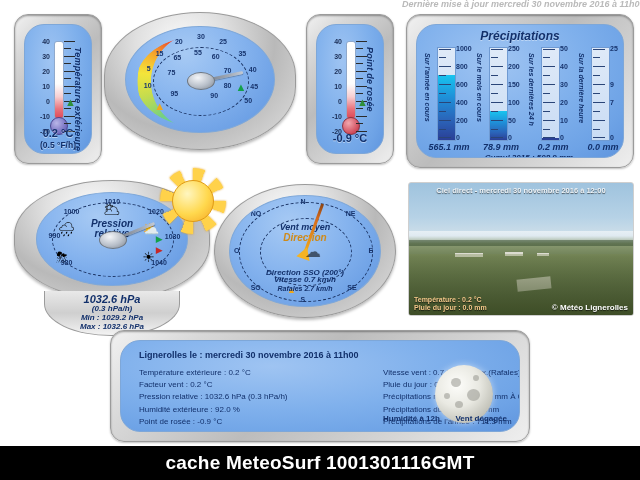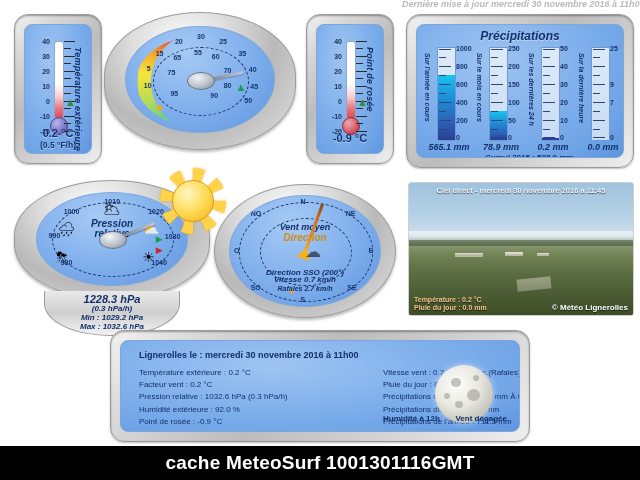--- a/index.html
+++ b/index.html
@@ -24,21 +24,21 @@
     position:absolute;
     background:
       linear-gradient(135deg,#f2f2f2 0%,#d8d8d8 18%,#bcbcbc 45%,#d2d2d2 70%,#efefef 100%);
     border:1px solid #9b9b9b;
     box-shadow:0 1px 2px rgba(0,0,0,.35) inset, 0 1px 2px rgba(0,0,0,.25);
   }
   .frame.rounded{border-radius:14px;}
   .face{
     position:absolute;left:9px;top:9px;right:9px;bottom:9px;
     background:radial-gradient(ellipse at 38% 28%,#9fc4f2 0%,#7fb0ec 48%,#6ea3e6 78%,#5f95de 100%);
-    border:1px solid #7ea7d8;border-radius:8px;
+    border:1px solid #7ea7d8;border-radius:20px;
     overflow:hidden;
   }
 
   
   .therm-tube{
     position:absolute;left:50%;margin-left:-4px;top:16px;bottom:34px;width:8px;
     background:linear-gradient(to bottom,#ffffff 0%,#fdfdfd 55%,#f7cfd2 72%,#e8737c 88%,#dd4a58 100%);
     border:1px solid #8fa9cc;border-radius:3px;
   }
   .therm-bulb{
@@ -446,21 +446,21 @@
       <div class="wicon" style="left:14%;top:32%;font-size:14px;">🌧</div>
       <div class="wicon" style="left:13%;top:62%;font-size:14px;">⛈</div>
       <div class="wicon" style="left:70%;top:32%;font-size:14px;">⛅</div>
       <div class="wicon" style="left:70%;top:62%;font-size:14px;">☀</div>
       <div class="dial-needle" style="left:50%;top:50%;width:46px;transform:rotate(-22deg);"></div>
       <div class="hub" style="left:50%;top:50%;margin-left:-13px;margin-top:-8px;"></div>
       <div class="wicon" style="left:79%;top:46%;color:#13a04a;font-size:9px;">▶</div>
       <div class="wicon" style="left:79%;top:58%;color:#c62828;font-size:9px;">▶</div>
     </div>
     <div class="dial-skirt" style="bottom:-36px;width:134px;height:44px;border-radius:0 0 67px 67px / 0 0 32px 32px;">
-      <div class="gauge-title" style="top:2px;font-size:11px;">1228.3 hPa</div>
+      <div class="gauge-title" style="top:2px;font-size:11px;">1032.6 hPa</div>
       <div class="gauge-title" style="top:14px;font-size:8px;">(0.3 hPa/h)</div>
       <div class="gauge-title" style="top:23px;font-size:8px;">Min : 1029.2 hPa</div>
       <div class="gauge-title" style="top:32px;font-size:8px;">Max : 1032.6 hPa</div>
     </div>
   </div>
 
   <div class="dial-wrap" style="left:214px;top:184px;width:182px;height:134px;">
     <div class="dial-body" style="border-radius:50%;"></div>
     <div class="dial-face" style="left:8%;top:8%;right:8%;bottom:8%;">
       <div style="position:absolute;left:6%;top:6%;width:88%;height:88%;border:1px dashed #1c3566;border-radius:50%;"></div>
@@ -496,21 +496,21 @@
   </div>
 
   <div class="cam" style="left:408px;top:182px;width:224px;height:132px;">
     <div class="sky-haze"></div>
     <div class="treeline"></div>
     <div class="bldg" style="left:46px;top:53%;width:28px;height:4px;"></div>
     <div class="bldg" style="left:96px;top:52%;width:18px;height:4px;"></div>
     <div class="bldg" style="left:128px;top:53%;width:12px;height:3px;"></div>
     <div class="bldg" style="left:108px;top:72%;width:34px;height:12px;transform:rotate(-6deg);"></div>
     <div class="grass"></div>
-    <div class="cam-cap">Ciel direct - mercredi 30 novembre 2016 à 11:45</div>
+    <div class="cam-cap">Ciel direct - mercredi 30 novembre 2016 à 12:00</div>
     <div class="cam-ovl">
       <div>Température : 0.2 °C</div>
       <div>Pluie du jour : 0.0 mm</div>
     </div>
     <div class="cam-credit">© Météo Lignerolles</div>
   </div>
 
   <div class="frame rounded" style="left:110px;top:330px;width:418px;height:110px;">
     <div class="face sum-face">
       <div class="sum-title">Lignerolles le : mercredi 30 novembre 2016 à 11h00</div>

